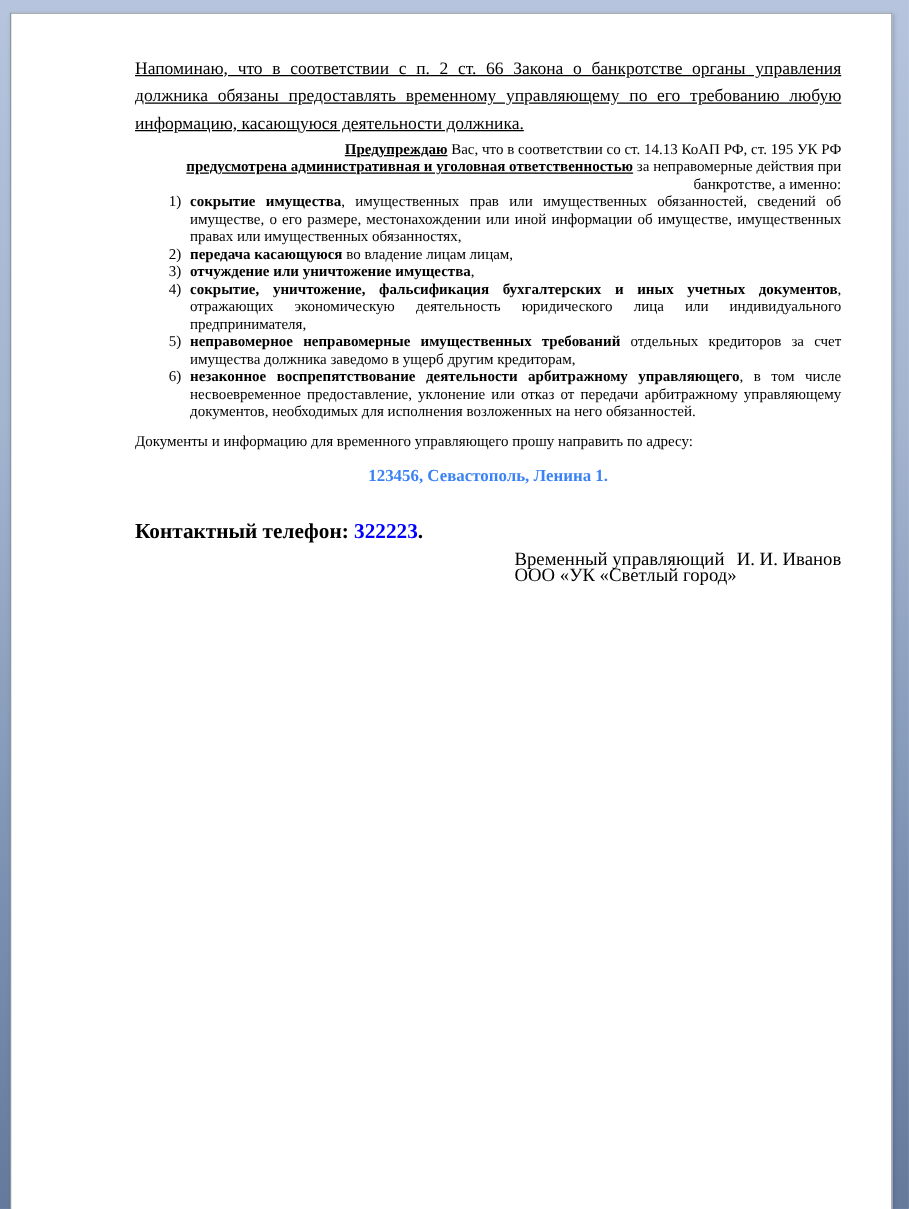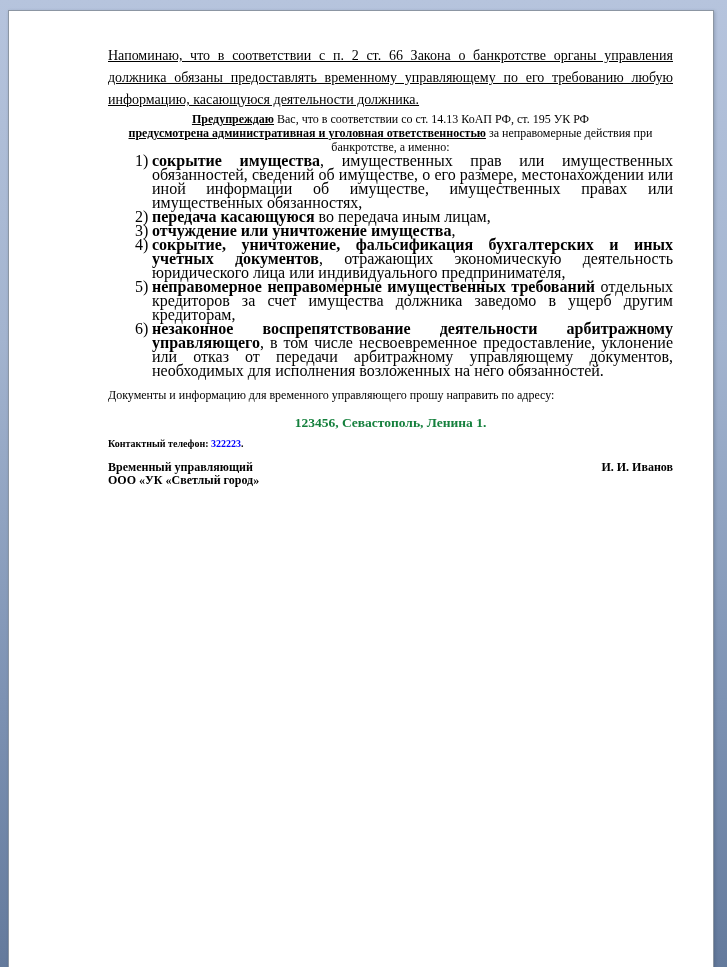--- a/index.html
+++ b/index.html
@@ -34,76 +34,76 @@
     margin: 0;
     font-size: 14px;
     line-height: 22px;
     text-align: justify;
     text-decoration: underline;
   }
   .p2 {
     margin: 1px 0 0 0;
     font-size: 12px;
     line-height: 14px;
-    text-align: center;
+    text-align: right;
   }
   .violations { margin: 0; }
   .item {
-    font-size: 16px;
+    font-size: 12px;
     line-height: 14px;
     text-align: justify;
     padding-left: 44px;
     text-indent: -17px;
   }
   .num {
     display: inline-block;
     width: 17px;
     text-indent: 0;
   }
   .request {
     margin: 10px 0 0 0;
     font-size: 12px;
     line-height: 14px;
   }
   .address {
     margin: 13px 0 0 0;
     font-size: 13.5px;
     line-height: 16px;
     font-weight: bold;
-    color: #15803d;
+    color: #3b82f6;
     text-align: center;
   }
   .phone {
-    margin: 5px 0 0 0;
-    font-size: 10px;
+    margin: 28px 0 0 0;
+    font-size: 17px;
     line-height: 16px;
   }
   .sig {
     margin: 9px 0 0 0;
     display: flex;
-    justify-content: space-between;
+    justify-content: flex-end;
     align-items: flex-start;
-    font-weight: bold;
-    font-size: 12px;
+    font-weight: normal;
+    font-size: 15px;
     line-height: 13px;
   }
 </style>
 </head>
 <body>
 
 <div class="page">
   <div class="content">
 
     <p class="p1">Напоминаю, что в соответствии с п. 2 ст. 66 Закона о банкротстве органы управления должника обязаны предоставлять временному управляющему по его требованию любую информацию, касающуюся деятельности должника.</p>
 
     <p class="p2"><span class="b u">Предупреждаю</span><span> Вас, что в соответствии со ст. 14.13 КоАП РФ, ст. 195 УК РФ</span><br><span class="b u">предусмотрена административная и уголовная ответственностью</span><span> за неправомерные действия при банкротстве, а именно:</span></p>
 
     <div class="violations">
       <div class="item"><span class="num">1)</span><span class="b">сокрытие имущества</span><span>, имущественных прав или имущественных обязанностей, сведений об имуществе, о его размере, местонахождении или иной информации об имуществе, имущественных правах или имущественных обязанностях,</span></div>
-      <div class="item"><span class="num">2)</span><span class="b">передача касающуюся</span><span> во передача иным лицам,</span></div>
+      <div class="item"><span class="num">2)</span><span class="b">передача касающуюся</span><span> во владение лицам лицам,</span></div>
       <div class="item"><span class="num">3)</span><span class="b">отчуждение или уничтожение имущества</span><span>,</span></div>
       <div class="item"><span class="num">4)</span><span class="b">сокрытие, уничтожение, фальсификация бухгалтерских и иных учетных документов</span><span>, отражающих экономическую деятельность юридического лица или индивидуального предпринимателя,</span></div>
       <div class="item"><span class="num">5)</span><span class="b">неправомерное неправомерные имущественных требований</span><span> отдельных кредиторов за счет имущества должника заведомо в ущерб другим кредиторам,</span></div>
       <div class="item"><span class="num">6)</span><span class="b">незаконное воспрепятствование деятельности арбитражному управляющего</span><span>, в том числе несвоевременное предоставление, уклонение или отказ от передачи арбитражному управляющему документов, необходимых для исполнения возложенных на него обязанностей.</span></div>
     </div>
 
     <p class="request">Документы и информацию для временного управляющего прошу направить по адресу:</p>
 
     <p class="address">123456, Севастополь, Ленина 1.</p>
 

